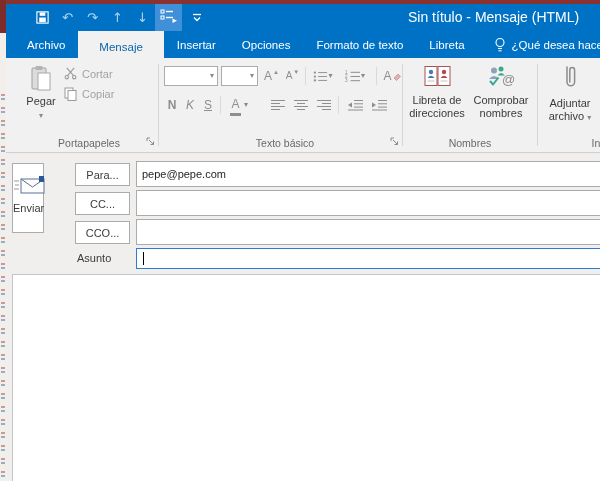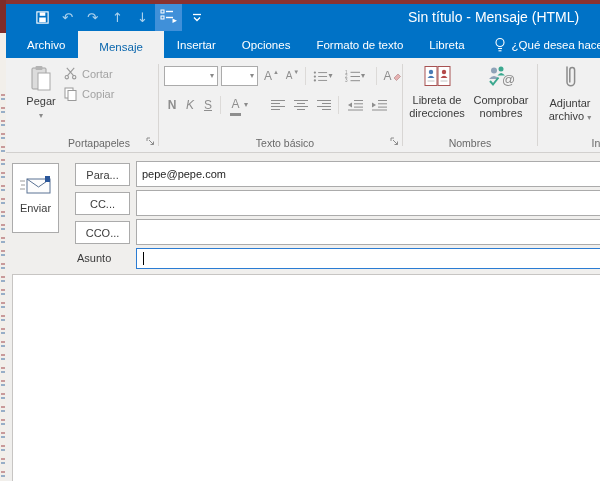--- a/index.html
+++ b/index.html
@@ -42,21 +42,21 @@
   .combo .caret, .caret{ font-family:"DejaVu Sans", sans-serif; font-size:8px; color:#8a8a8a; line-height:1;}
   .mini{ position:absolute; top:8px; height:20px; display:flex; align-items:center; justify-content:center; color:#8e8e8e;}
   .mini2{ top:37px; }
   .letter{ font-size:12px; color:#8e8e8e; line-height:1;}
   .divv{ position:absolute; width:1px; height:18px; background:#dcdad8; top:9px;}
   .divv2{ top:38px;}
   .two-line{ font-size:11px; line-height:13px; color:#3b3b3b;}
 
   
   .form{ position:absolute; left:6px; top:153px; width:594px; height:328px; background:#f0efed; z-index:1;}
-  .send-btn{ position:absolute; left:6px; top:10px; width:47px; height:70px; background:#fff; border:1px solid #ababab;
+  .send-btn{ position:absolute; left:6px; top:10px; width:32px; height:70px; background:#fff; border:1px solid #ababab;
     text-align:center; font-size:11px; color:#3b3b3b; cursor:default;}
   .fld-btn{ position:absolute; left:69px; width:55px; height:23px; background:#fff; border:1px solid #ababab;
     font-size:11px; color:#3b3b3b; display:flex; align-items:center; justify-content:center; cursor:default;}
   .fld-input{ position:absolute; left:130px; width:474px; height:26px; background:#fff; border:1px solid #ababab;
     font-family:"Liberation Sans", sans-serif; font-size:11px; color:#1f1f1f; padding:0 5px; outline:none;}
   .subject-wrap{ position:absolute; left:130px; top:95px; width:474px; height:21px; background:#fff; border:1px solid #2b7cd3;}
   .cursor{ position:absolute; left:6px; top:3px; width:1px; height:13px; background:#000; animation:blink 1s steps(1) infinite;}
   @keyframes blink{ 50%{opacity:0;} }
   .subject-label{ position:absolute; left:71px; top:99px; font-size:11px; color:#3b3b3b;}
   .bodyarea{ position:absolute; left:6px; top:121px; width:596px; height:209px; background:#fff; border:1px solid #c7c5c3;}
@@ -162,21 +162,21 @@
     </div>
     <div class="small-item" style="left:58px; top:29px;justify-content:flex-end;">
       <span>
         <svg width="13" height="14" viewBox="0 0 13 14">
             <rect x="1" y="1" width="8" height="10" fill="#fff" stroke="#9a9a9a"></rect>
             <rect x="4" y="3.5" width="8" height="10" fill="#fff" stroke="#9a9a9a"></rect>
           </svg>
       </span>
       <span>Copiar</span>
     </div>
-    <div class="grp-label" style="left:24px; width:138px;margin-top:48px;">Portapapeles</div>
+    <div class="grp-label" style="left:14px; width:138px;margin-top:48px;">Portapapeles</div>
     <div class="launcher" style="left:140px;">
       <svg width="10" height="10" viewBox="0 0 10 10">
           <path d="M1 4 V1 H4" fill="none" stroke="#8c8c8c"></path>
           <path d="M3 3 L7.5 7.5 M7.5 4.5 V7.5 H4.5" fill="none" stroke="#8c8c8c"></path>
         </svg>
     </div>
     <div class="sep" style="left:152px;"></div>
 
     <div class="combo" style="left:158px; top:8px; width:54px;">
         <span class="caret">▾</span>

